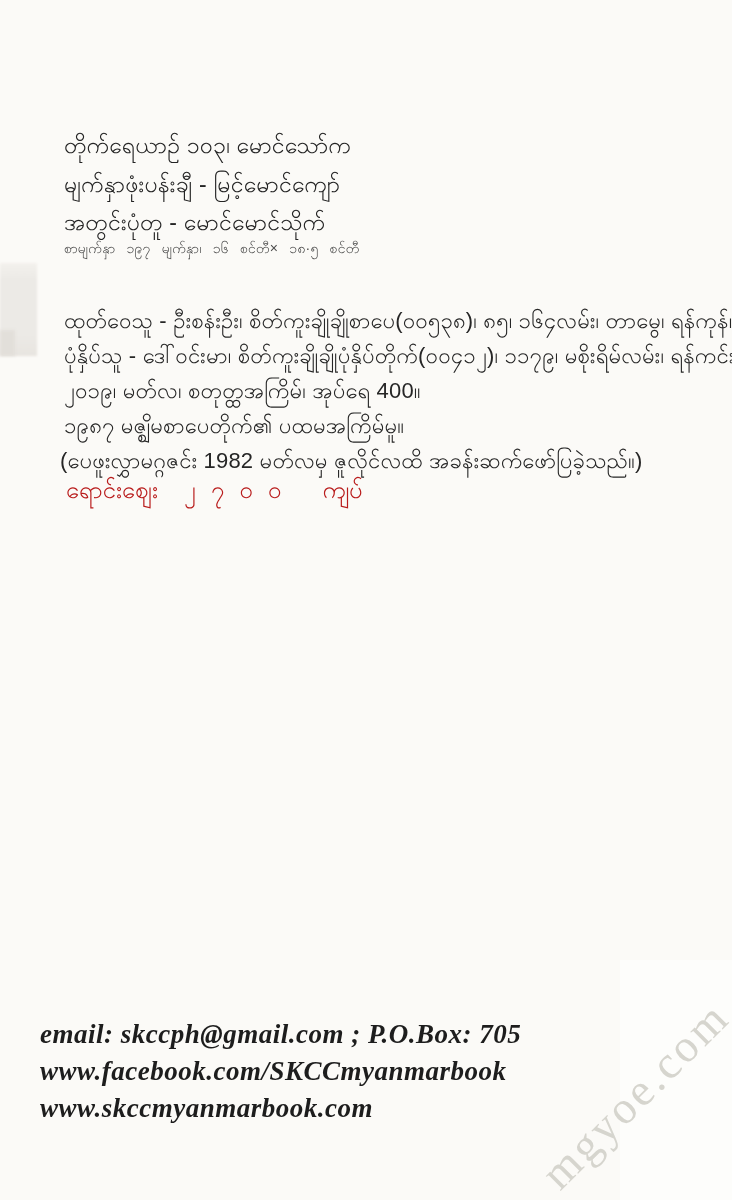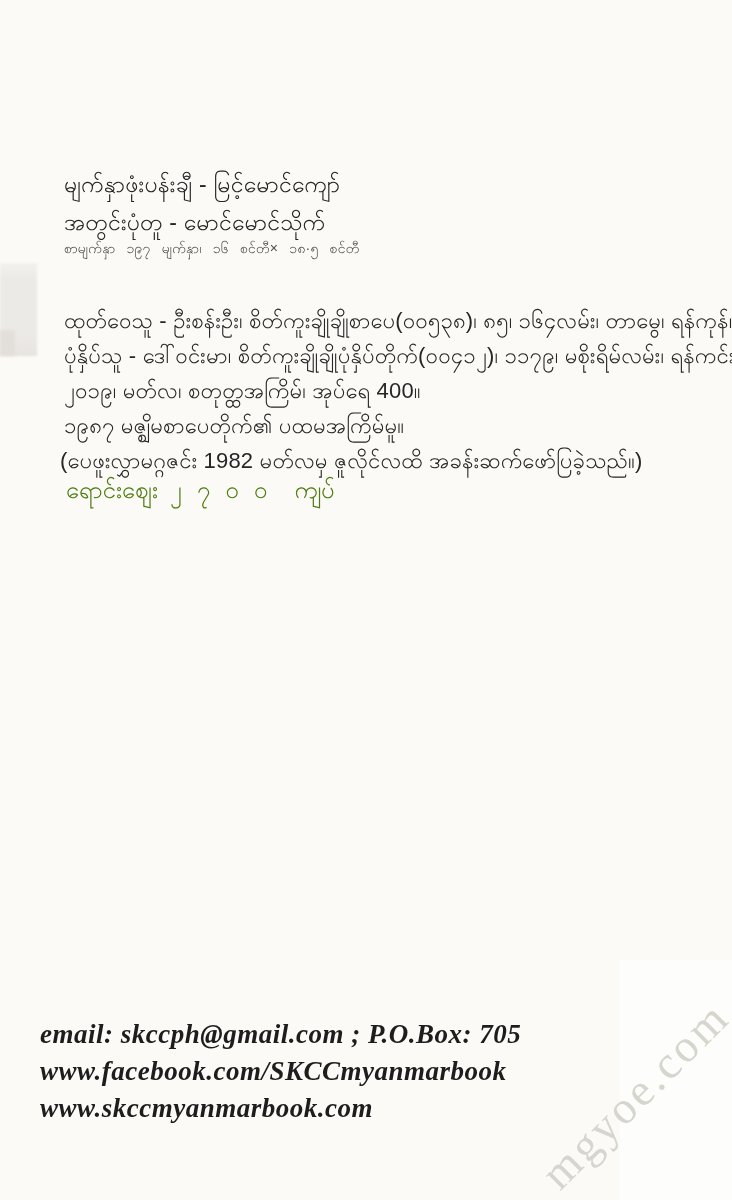--- a/index.html
+++ b/index.html
@@ -66,24 +66,24 @@
     font-size: 22px;
     color: #262626;
   }
   
   .price {
     position: absolute;
     left: 66px;
     top: 474px;
     display: flex;
     align-items: baseline;
-    gap: 12px;
+    gap: 26px;
     font-size: 24px;
     white-space: nowrap;
-    color: #4d7c0f;
+    color: #b91c1c;
   }
   .price .amount {
     letter-spacing: 15px;
   }
   
   .contact {
     position: absolute;
     left: 40px;
     top: 1016px;
     width: 692px;
@@ -116,20 +116,21 @@
 </style>
 </head>
 <body>
 
 <div class="page">
 
   <div class="scan-band"></div>
   <div class="scan-notch"></div>
   <div class="scan-bright-strip"></div>
 
+  <p class="my" lang="my" style="top:106px">တိုက်ရေယာဉ် ၁၀၃၊ မောင်သော်က</p>
   <p class="my" lang="my" style="top:145px">မျက်နှာဖုံးပန်းချီ - မြင့်မောင်ကျော်</p>
   <p class="my" lang="my" style="top:183px">အတွင်းပုံတူ - မောင်မောင်သိုက်</p>
   <p class="my small" lang="my" style="top:218px">စာမျက်နှာ ၁၉၇ မျက်နှာ၊ ၁၆ စင်တီ× ၁၈·၅ စင်တီ</p>
 
   <p class="my para" lang="my" style="top:283px">ထုတ်ဝေသူ - ဦးစန်းဦး၊ စိတ်ကူးချိုချိုစာပေ(၀၀၅၃၈)၊ ၈၅၊ ၁၆၄လမ်း၊ တာမွေ၊ ရန်ကုန်။</p>
   <p class="my para" lang="my" style="top:318px">ပုံနှိပ်သူ - ဒေါ်ဝင်းမာ၊ စိတ်ကူးချိုချိုပုံနှိပ်တိုက်(၀၀၄၁၂)၊ ၁၁၇၉၊ မစိုးရိမ်လမ်း၊ ရန်ကင်း။</p>
   <p class="my para" lang="my" style="top:353px">၂၀၁၉၊ မတ်လ၊ စတုတ္ထအကြိမ်၊ အုပ်ရေ 400။</p>
   <p class="my para" lang="my" style="top:388px">၁၉၈၇ မဇ္ဈိမစာပေတိုက်၏ ပထမအကြိမ်မူ။</p>
   <p class="my para" lang="my" style="top:423px; left:60px">(ပေဖူးလွှာမဂ္ဂဇင်း 1982 မတ်လမှ ဇူလိုင်လထိ အခန်းဆက်ဖော်ပြခဲ့သည်။)</p>
 

